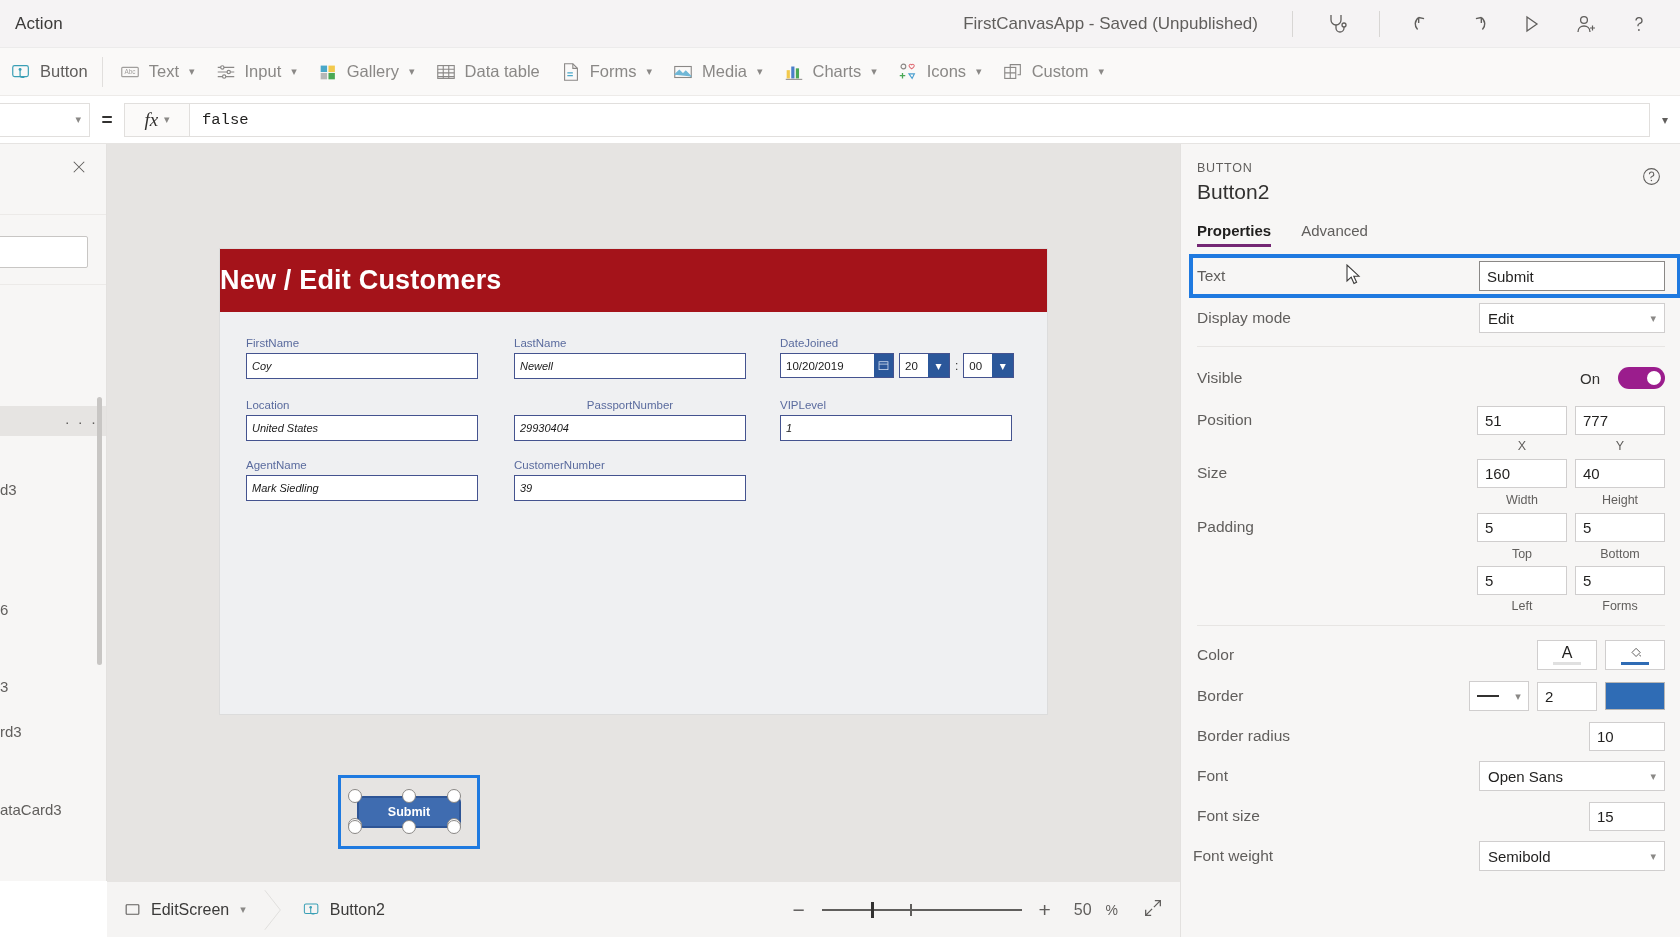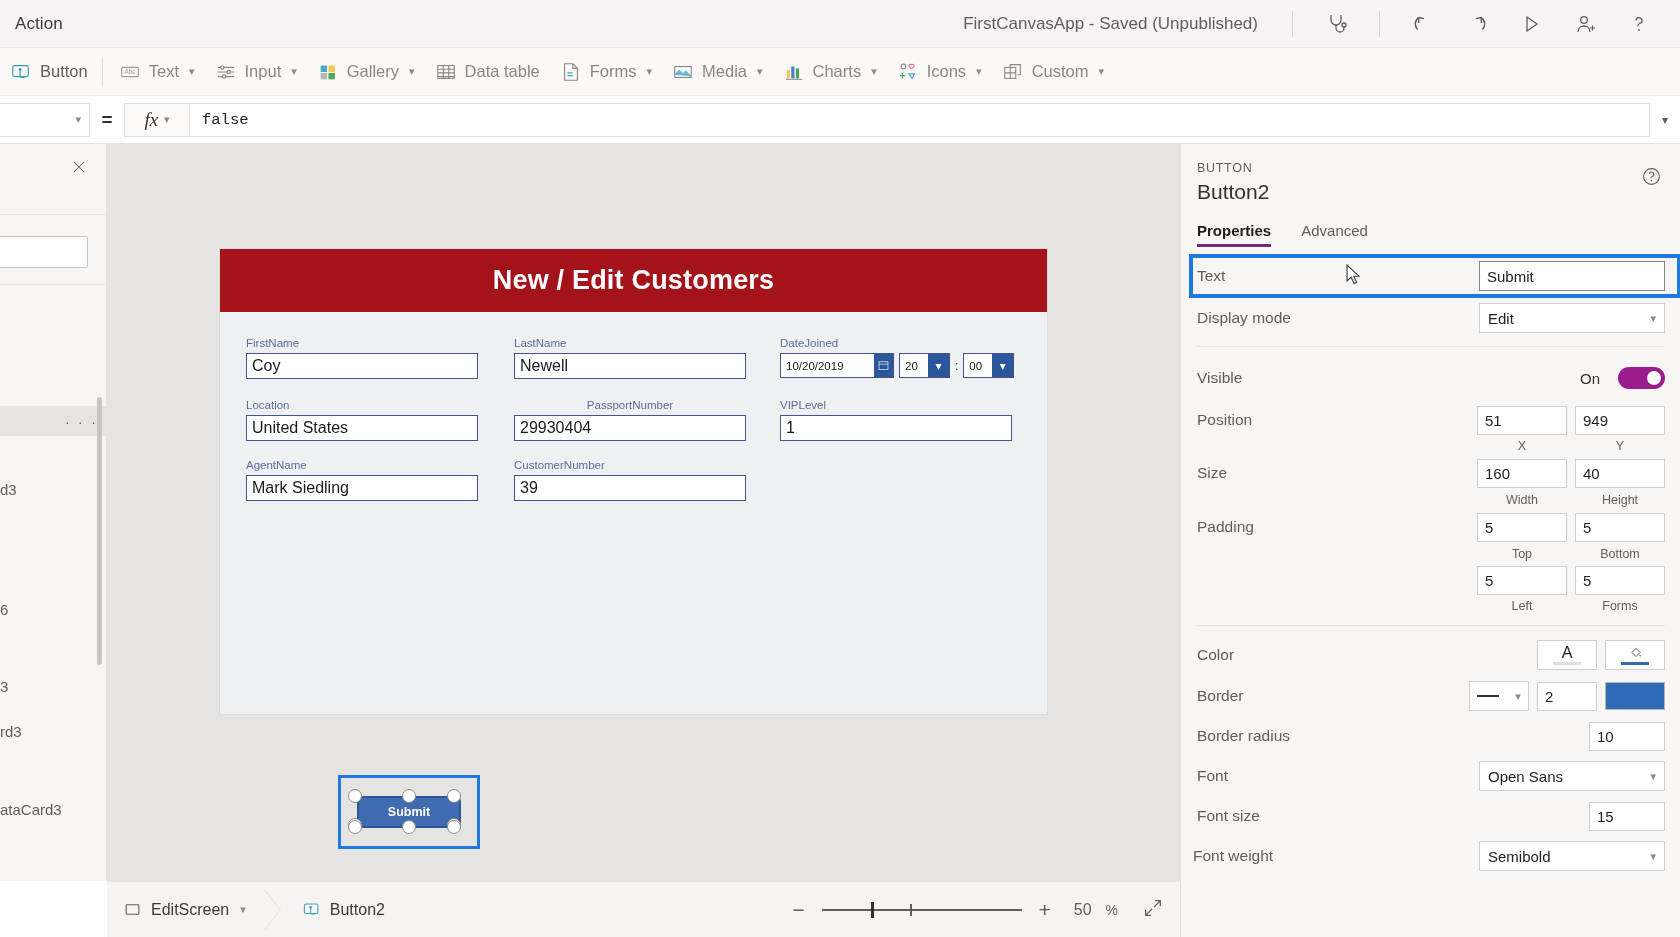--- a/index.html
+++ b/index.html
@@ -125,34 +125,34 @@
   }
   .screen {
     position: absolute; left: 113px; top: 105px;
     width: 827px; height: 465px;
     background: #eff0f2;
     box-shadow: 0 0 0 1px #dcdcdc;
   }
   .formheader {
     position: absolute; left: 0; top: 0; width: 827px; height: 63px;
     background: #a4131a;
-    display: flex; align-items: center; justify-content: center;
+    display: flex; align-items: center; justify-content: flex-start;
   }
   .formheader span {
     color: #fff; font-weight: 700; font-size: 27px; letter-spacing: .2px;
   }
   .fcard { position: absolute; }
   .fcard .flabel {
     color: #5a6b9e; font-size: 11.5px; margin-bottom: 4px;
     white-space: nowrap; display: block;
   }
   .fcard .finput {
     background: #fff; border: 1px solid #44538f;
     height: 25px; display: flex; align-items: center;
-    padding: 12px 5px; font-size: 16px; color: #1a1a1a;
+    padding: 12px 5px; font-size: 11px; color: #1a1a1a; font-style: italic;
   }
   .daterow { display: flex; align-items: stretch; gap: 5px; }
   .dateinput {
     width: 114px; height: 25px; background: #fff; border: 1px solid #44538f;
     display: flex; align-items: center; padding: 0 5px;
     font-size: 11.5px; color: #1a1a1a; position: relative;
   }
   .datebtn {
     position: absolute; right: 0px; top: 0px; width: 19px; height: 23px;
     background: #2b579a; display: flex; align-items: center; justify-content: center;
@@ -678,21 +678,21 @@
         <div class="pctl">
           <span class="toggle-label">On</span>
           <div class="toggle"></div>
         </div>
       </div>
 
       <div class="pairrow" style="height:38px;">
         <span class="plabel">Position</span>
         <div class="fields">
           <div class="numfield">51</div>
-          <div class="numfield">949</div>
+          <div class="numfield">777</div>
         </div>
       </div>
       <div class="subcaps">
         <div class="subcap">X</div>
         <div class="subcap">Y</div>
       </div>
 
       <div class="pairrow" style="height:40px;">
         <span class="plabel">Size</span>
         <div class="fields">

